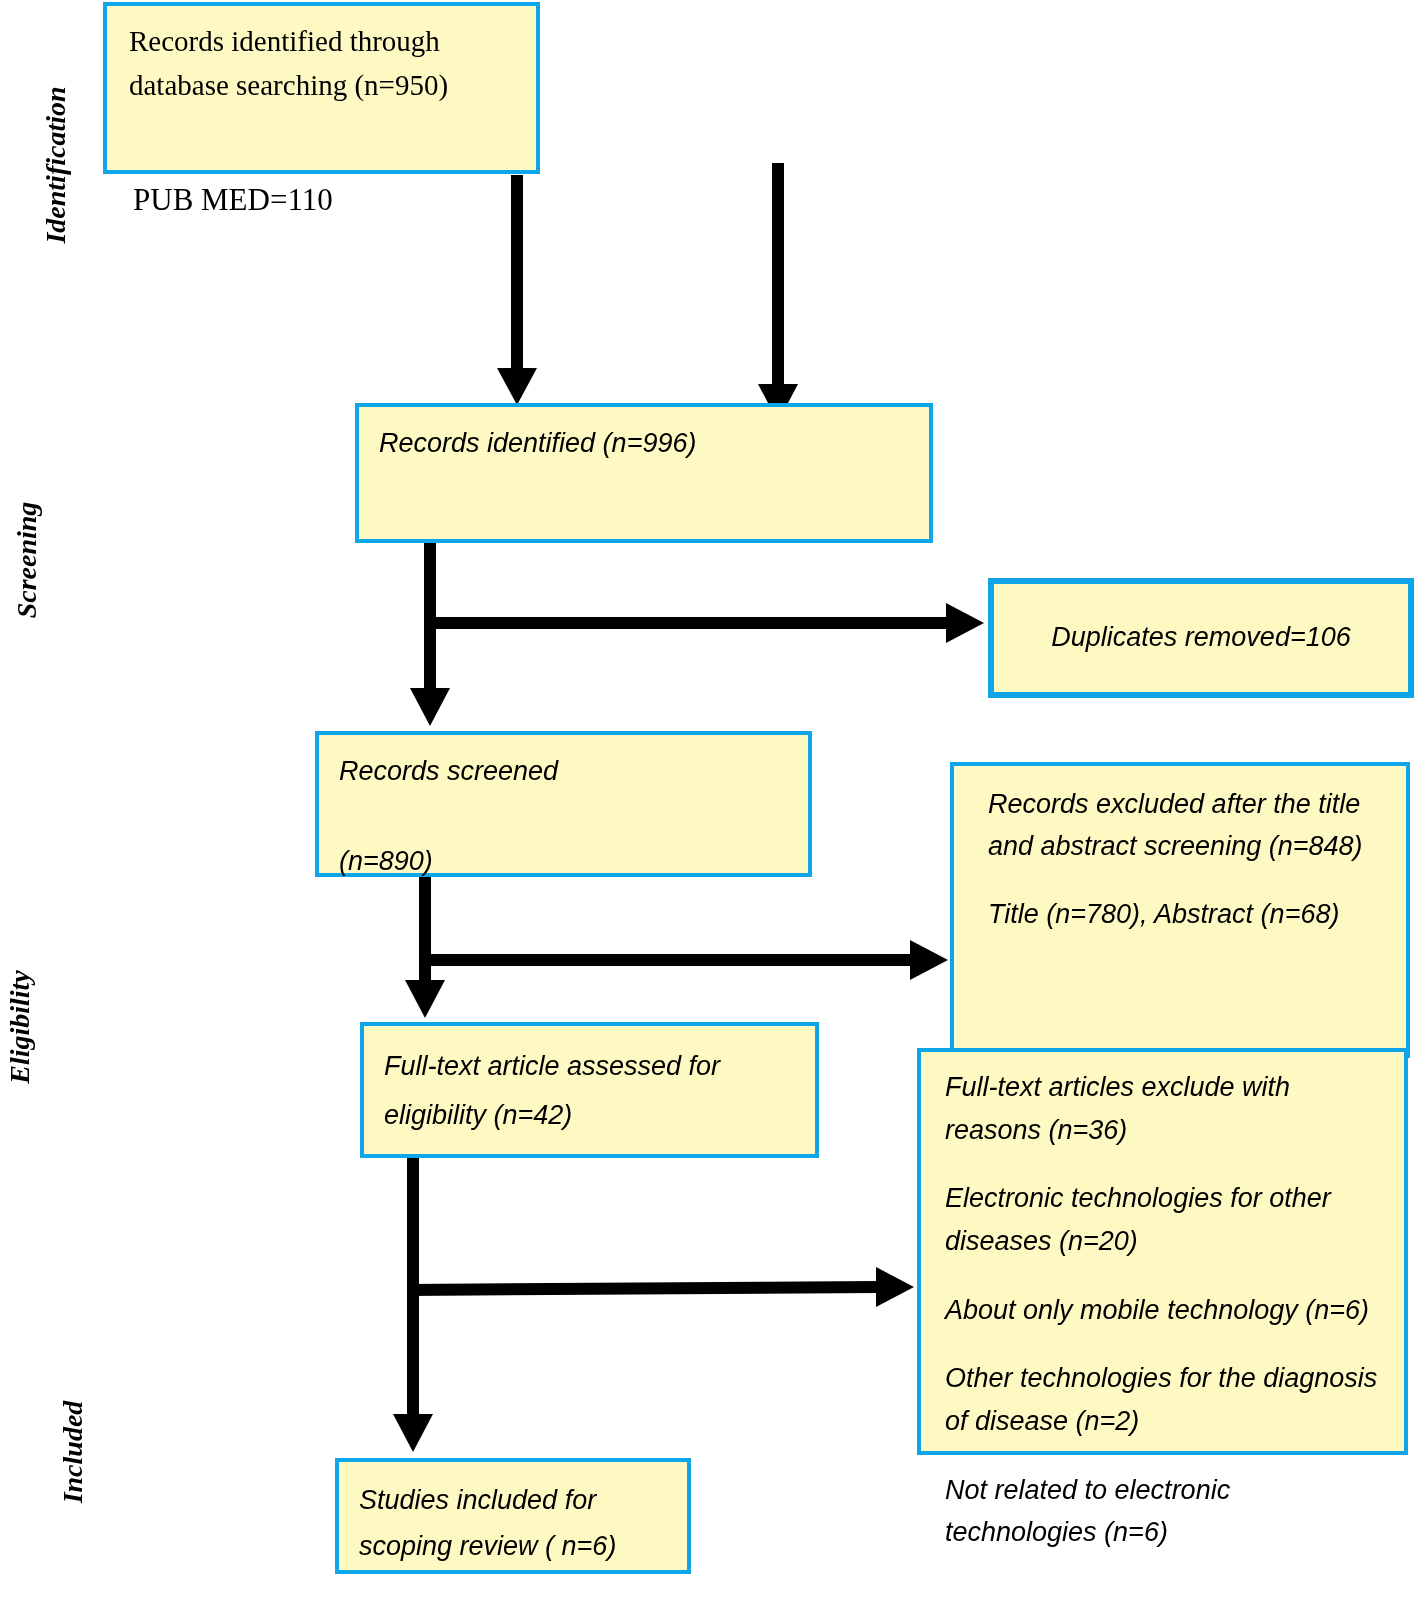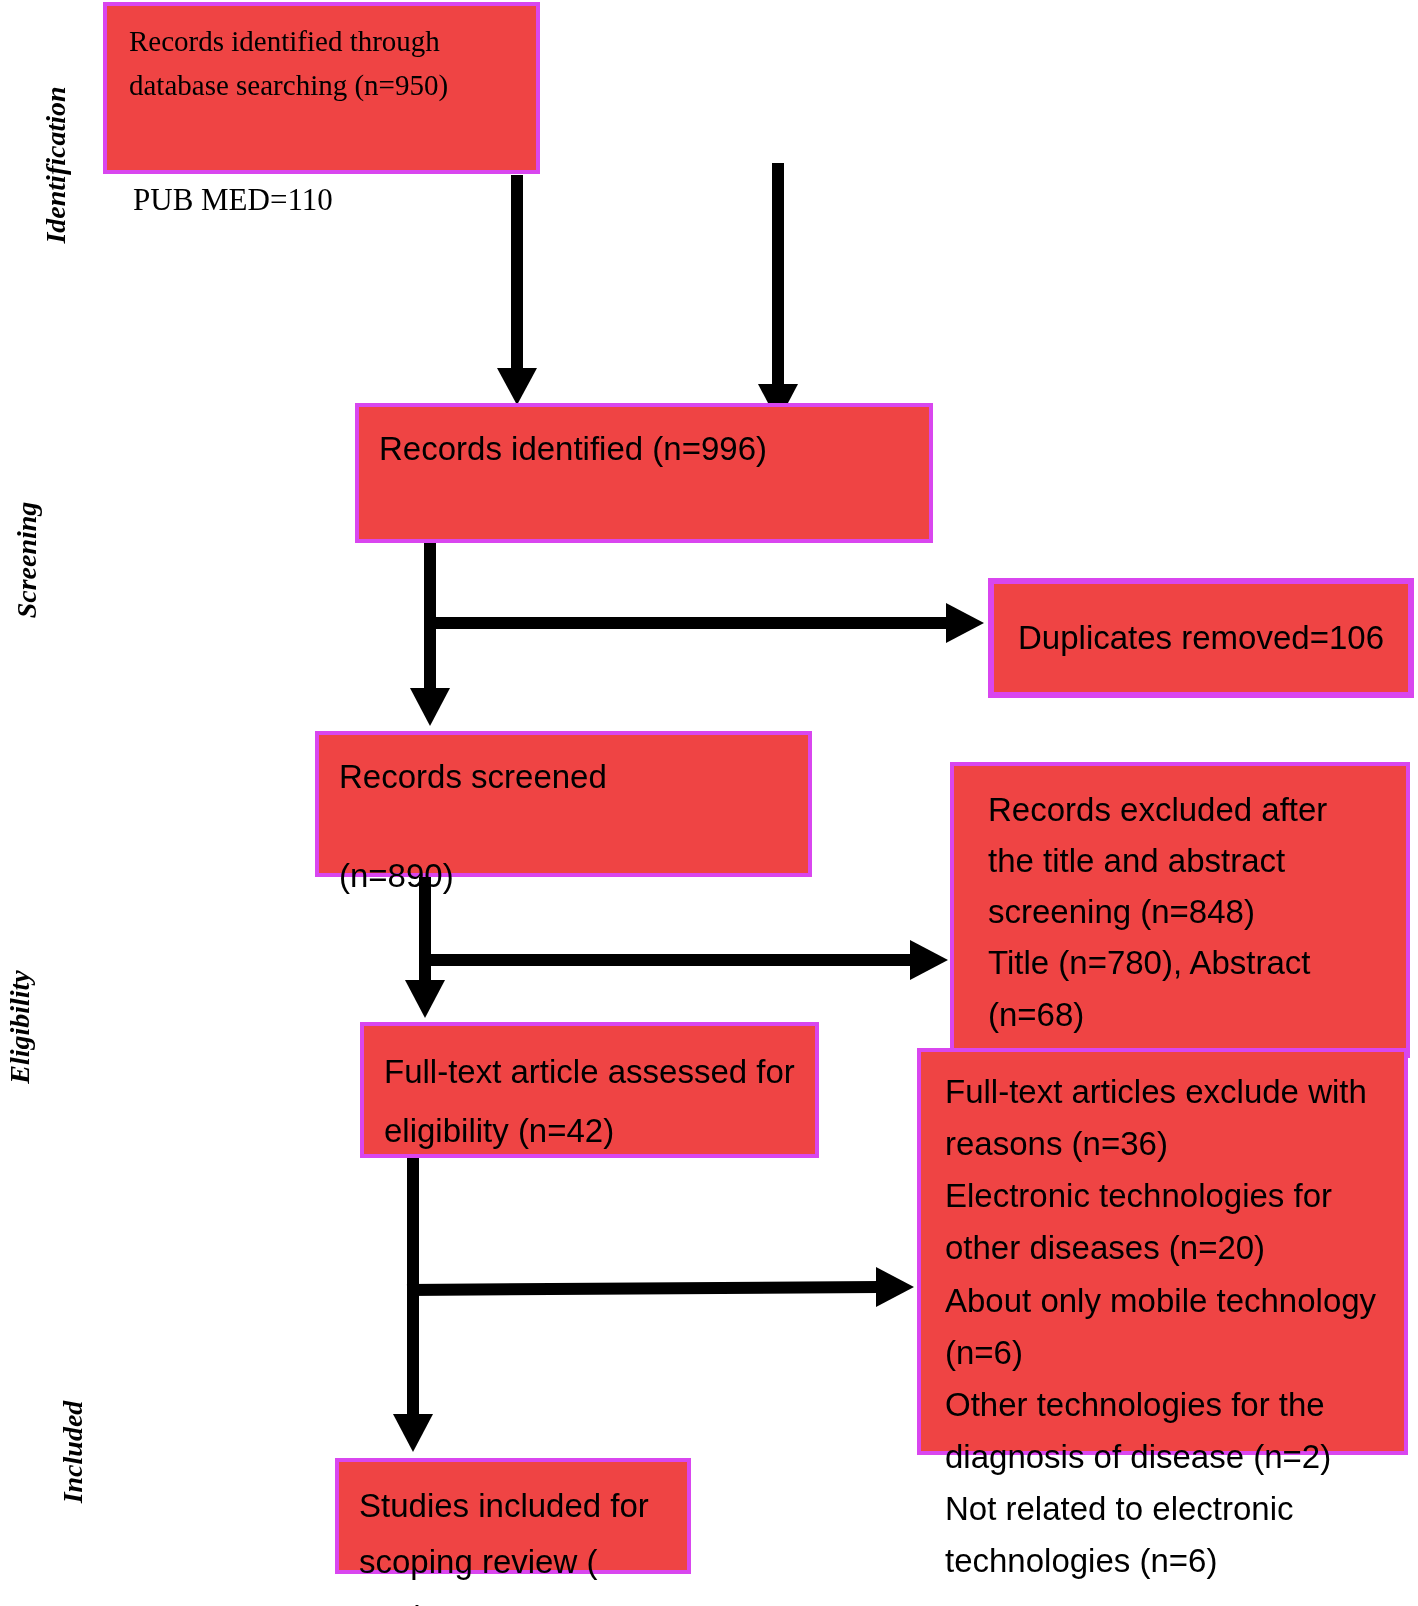--- a/index.html
+++ b/index.html
@@ -11,52 +11,53 @@
     color:#000;
     font-family:"Liberation Sans", sans-serif;
     overflow:hidden;
   }
   .arrows { position:absolute; left:0; top:0; width:1418px; height:1606px; }
   .arrows line { stroke:#000; stroke-width:12; }
   .arrows polygon { fill:#000; }
 
   .box {
     position:absolute;
-    background:#ef4444;
-    border:4px solid #d946ef;
+    background:#fef9c3;
+    border:4px solid #0ea5e9;
     box-sizing:border-box;
   }
   .serifbox {
     font-family:"Liberation Serif", serif;
     font-size:29px;
     line-height:1.5;
     padding:14px 22px;
   }
   .sansbox {
-    font-size:33px;
+    font-size:27px;
     line-height:1.55;
     padding:16px 20px;
+    font-style:italic;
   }
   .note {
     position:absolute;
     font-family:"Liberation Serif", serif;
     font-size:31px;
     white-space:nowrap;
   }
   .stage {
     position:absolute;
     transform:translate(-50%,-50%) rotate(-90deg);
     font-family:"Liberation Serif", serif;
     font-weight:bold;
     font-style:italic;
     font-size:28px;
     white-space:nowrap;
   }
   .gap { margin-top:48px; }
-  .para + .para { }
+  .para + .para { margin-top:26px; }
   .thick { border-width:6px; display:flex; align-items:center; justify-content:center; text-align:center; padding:10px 20px; }
 </style>
 </head>
 <body>
 
 <div class="canvas">
 
   <svg class="arrows" viewBox="0 0 1418 1606" xmlns="http://www.w3.org/2000/svg">
     <g>
       <line x1="517" y1="175" x2="517" y2="372"></line>

